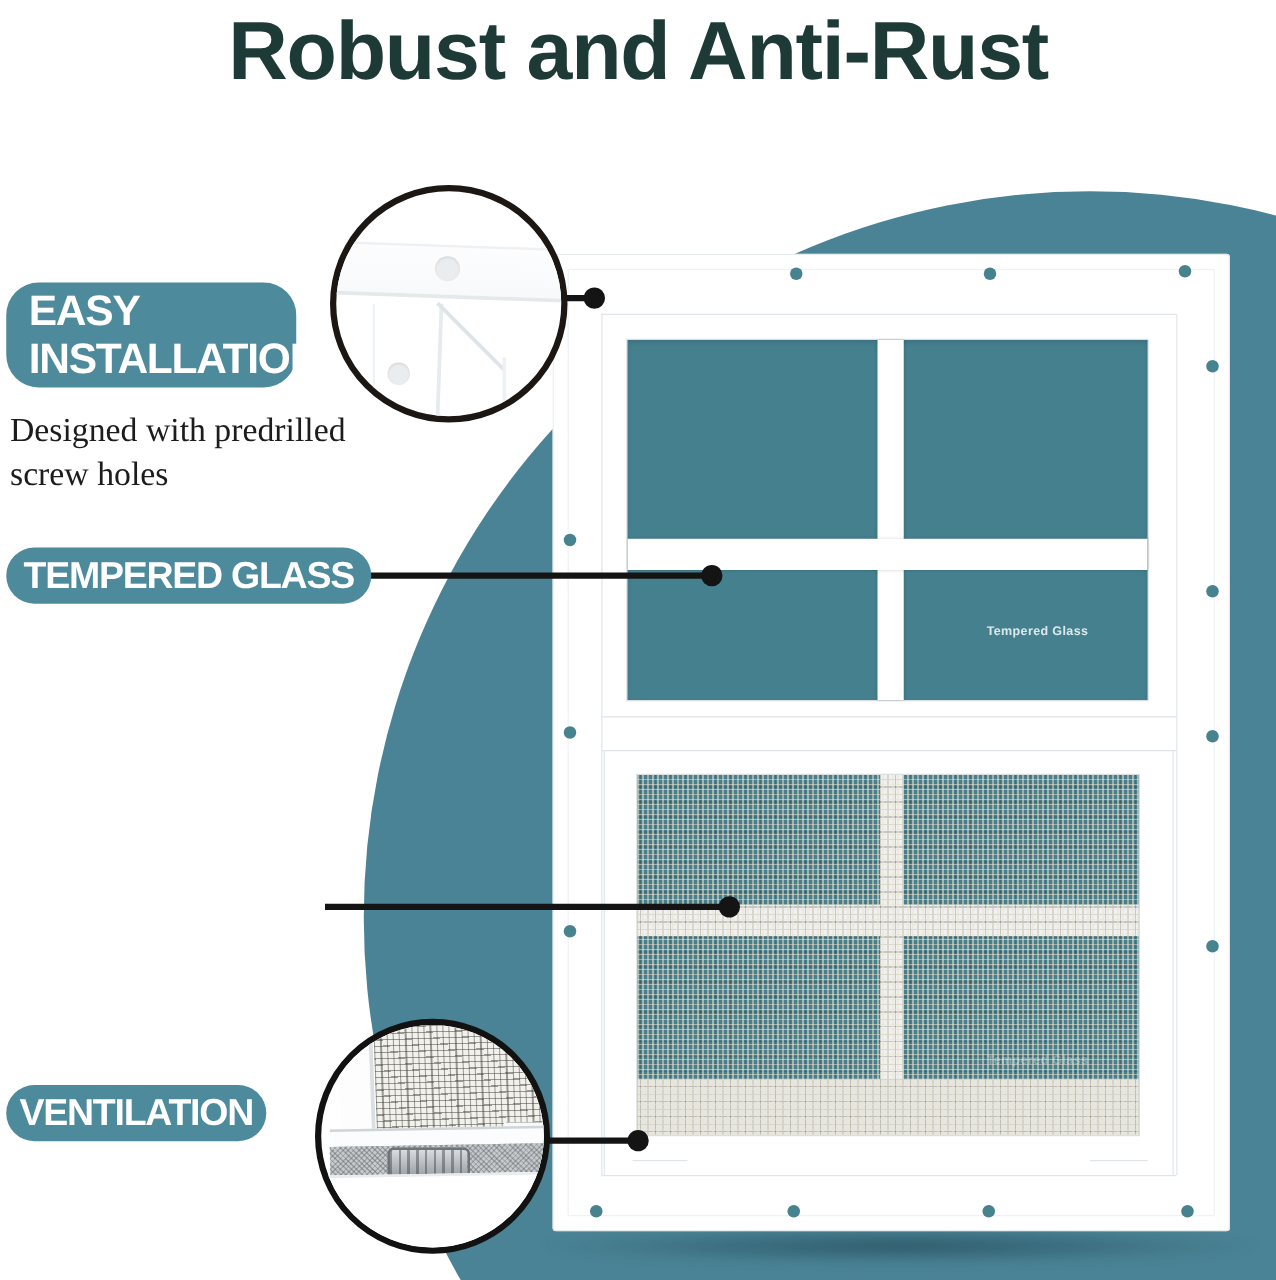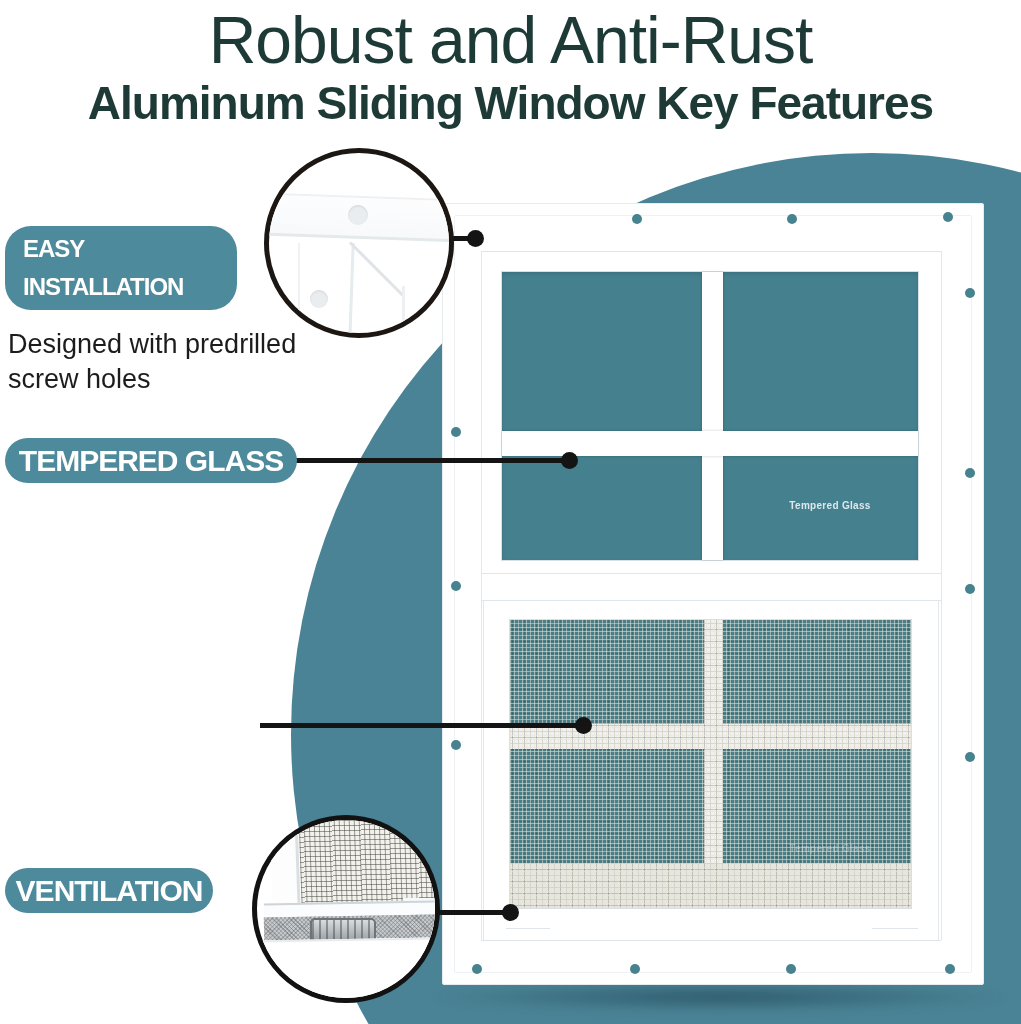--- a/index.html
+++ b/index.html
@@ -9,34 +9,34 @@
     background:#ffffff; font-family:"Liberation Sans", sans-serif;
   }
   
   .blob {
     position:absolute; left:291px; top:153px; width:1162px; height:1162px;
     border-radius:50%; background:#4A8395; z-index:10;
   }
   
   .title1 {
     position:absolute; left:0; top:2px; width:100%; text-align:center;
-    font-size:66px; font-weight:normal; color:#1E3A36; letter-spacing:-1px; z-index:60;
+    font-size:66px; font-weight:bold; color:#1E3A36; letter-spacing:-1px; z-index:60;
   }
   .title2 {
     position:absolute; left:0; top:76px; width:100%; text-align:center;
     font-size:46px; font-weight:bold; color:#1E3A36; letter-spacing:-1px; z-index:60;
   }
   
   .badge {
     position:absolute; background:#4D8A9B; color:#ffffff; font-weight:bold;
     display:flex; align-items:center; justify-content:center;
     border-radius:26px; white-space:pre-line; z-index:60;
     font-size:30px; letter-spacing:-1px; line-height:38px;
   }
-  .badge.left-align { justify-content:flex-start; padding-left:18px; font-size:24px; }
+  .badge.left-align { justify-content:flex-start; padding-left:18px; font-size:34px; }
   .desc {
     position:absolute; color:#1C1C1C; font-size:27px; line-height:35px;
     white-space:pre-line; z-index:60;
   }
   
   .pline { position:absolute; height:5px; background:#141414; z-index:40; }
   .pdot  { position:absolute; width:17px; height:17px; border-radius:50%; background:#141414; z-index:40; }
   
   .win-shadow {
     position:absolute; left:430px; top:982px; width:580px; height:30px; z-index:15;
@@ -126,21 +126,20 @@
   .bi-rightblock { position:absolute; left:82%; top:44%; width:24%; height:22%; background:#f6f8f9; }
 </style>
 </head>
 <body>
 
 <div class="canvas">
 
   <div class="blob"></div>
 
   <div class="title1">Robust and Anti-Rust</div>
-  <div class="title2">Aluminum Sliding Window Key Features</div>
 
   <div class="win-shadow"></div>
 
   <div class="window">
     <div class="frame-step"></div>
 
     <div class="hline" style="left:39px; top:48px; width:460px;"></div>
     <div class="vline" style="left:39px; top:48px; height:689px;"></div>
     <div class="vline" style="left:499px; top:48px; height:689px;"></div>
     <div class="hline" style="left:39px; top:370px; width:460px;"></div>
@@ -209,21 +208,21 @@
       <div class="bi-rightblock"></div>
       <div class="bi-sill"></div>
       <div class="bi-speckle"></div>
       <div class="bi-latch"></div>
       <div class="bi-bottom"></div>
     </div>
   </div>
 
   <div class="badge left-align" style="left:5px; top:226px; width:232px; height:84px;">EASY
 INSTALLATION</div>
-  <div class="desc" style="left:8px; top:327px;">Designed with predrilled
+  <div class="desc" style="left:8px; top:327px;font-family:Liberation Serif, serif;">Designed with predrilled
 screw holes</div>
 
   <div class="badge" style="left:5px; top:438px; width:292px; height:45px;">TEMPERED GLASS</div>
 
 
   <div class="badge" style="left:5px; top:868px; width:208px; height:45px;">VENTILATION</div>
 
 </div>
 
 </body></html>

